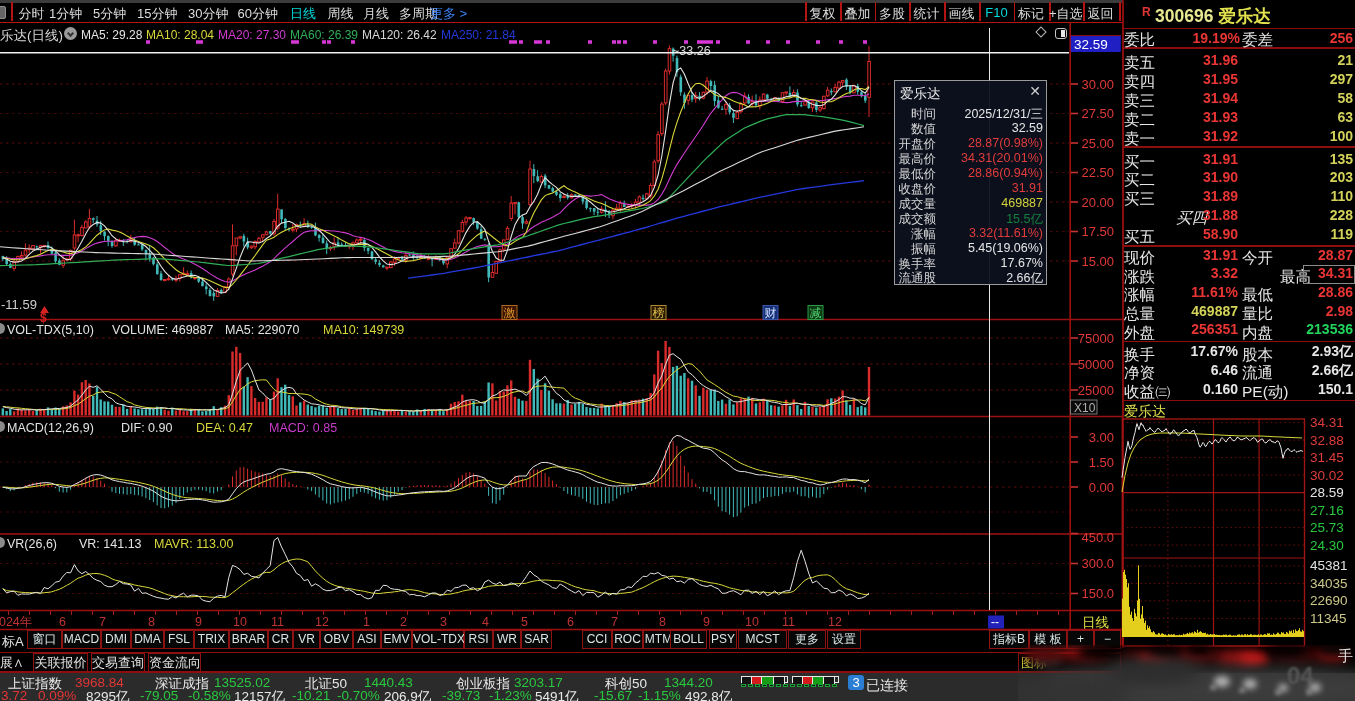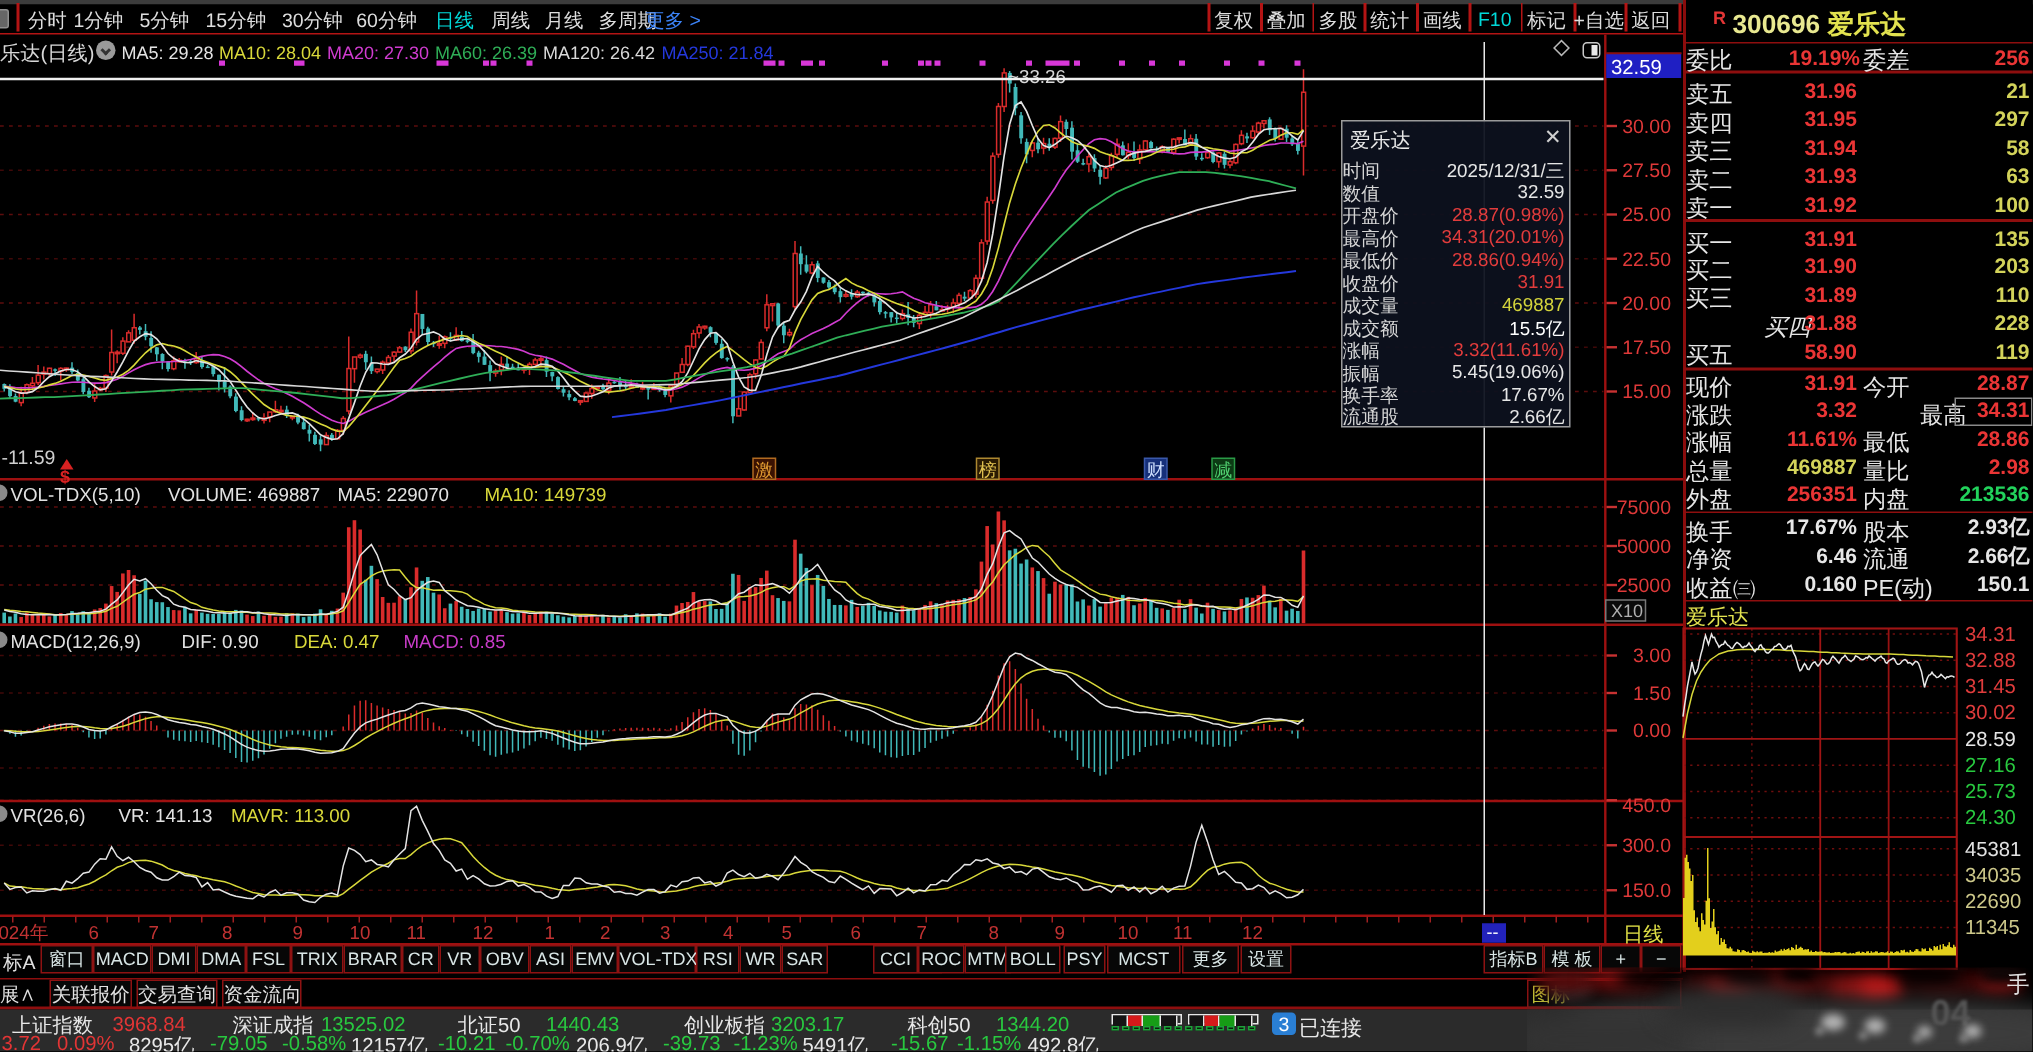--- a/index.html
+++ b/index.html
@@ -15,21 +15,21 @@
 .mal{position:absolute;font-size:12.5px;white-space:nowrap}
 
 #rp{left:1122px;top:0;width:233px;height:648px;background:#000;border-left:2px solid #8a0c0c}
 .rline{position:absolute;left:0;width:233px;height:1.4px;background:#8e0e0e}
 .rl{position:absolute;font-size:15.5px;color:#e6e6e6;white-space:nowrap}
 .rv{position:absolute;font-size:14px;font-weight:bold;text-align:right;white-space:nowrap}
 .rr{color:#ea3535}.ry{color:#d3d35a}.rg{color:#22d35c}.rw{color:#e6e6e6}
 
 #tip{left:894px;top:80px;width:153px;height:205px;background:rgba(13,17,30,0.94);border:1px solid #9a9a9a}
 .tr{position:absolute;width:151px;height:15px;font-size:12.5px}
-.trl{position:absolute;left:0;width:41px;color:#d6d6d6}
+.trl{position:absolute;left:0;width:41px;text-align:right;color:#d6d6d6}
 .trv{position:absolute;right:3px;text-align:right}
 
 .tab{position:absolute;top:630px;height:19px;border:1px solid #8e1212;background:#070707;color:#d9e6e6;font-size:12px;text-align:center;line-height:17px;white-space:nowrap}
 .tab2{position:absolute;top:652.5px;height:19px;border:1px solid #8e1212;background:#070707;color:#e2e2e2;font-size:13px;text-align:center;line-height:17px;white-space:nowrap}
 #row1line{left:0;top:651.5px;width:1122px;height:1.4px;background:#8e0e0e}
 #row2line{left:0;top:671.2px;width:1122px;height:1.4px;background:#8e0e0e}
 
 #status{left:0;top:672.6px;width:1355px;height:28.4px;background:#2b2b2b}
 .st{position:absolute;font-size:13.5px;white-space:nowrap}
 .sw{color:#e8e8e8}.sr{color:#e23535}.sg{color:#28c93f}
@@ -701,21 +701,21 @@
       <div class="tr" style="top:99.75000000000001px">
         <span class="trl">收盘价</span>
         <span class="trv" style="color:#e23c3c">31.91</span>
       </div>
       <div class="tr" style="top:114.70000000000002px">
         <span class="trl">成交量</span>
         <span class="trv" style="color:#d3d33c">469887</span>
       </div>
       <div class="tr" style="top:129.65px">
         <span class="trl">成交额</span>
-        <span class="trv" style="color:#ffffff">15.5亿</span>
+        <span class="trv" style="color:#15803d">15.5亿</span>
       </div>
       <div class="tr" style="top:144.6px">
         <span class="trl">涨幅</span>
         <span class="trv" style="color:#e23c3c">3.32(11.61%)</span>
       </div>
       <div class="tr" style="top:159.54999999999998px">
         <span class="trl">振幅</span>
         <span class="trv" style="color:#e6e6e6">5.45(19.06%)</span>
       </div>
       <div class="tr" style="top:174.49999999999997px">

